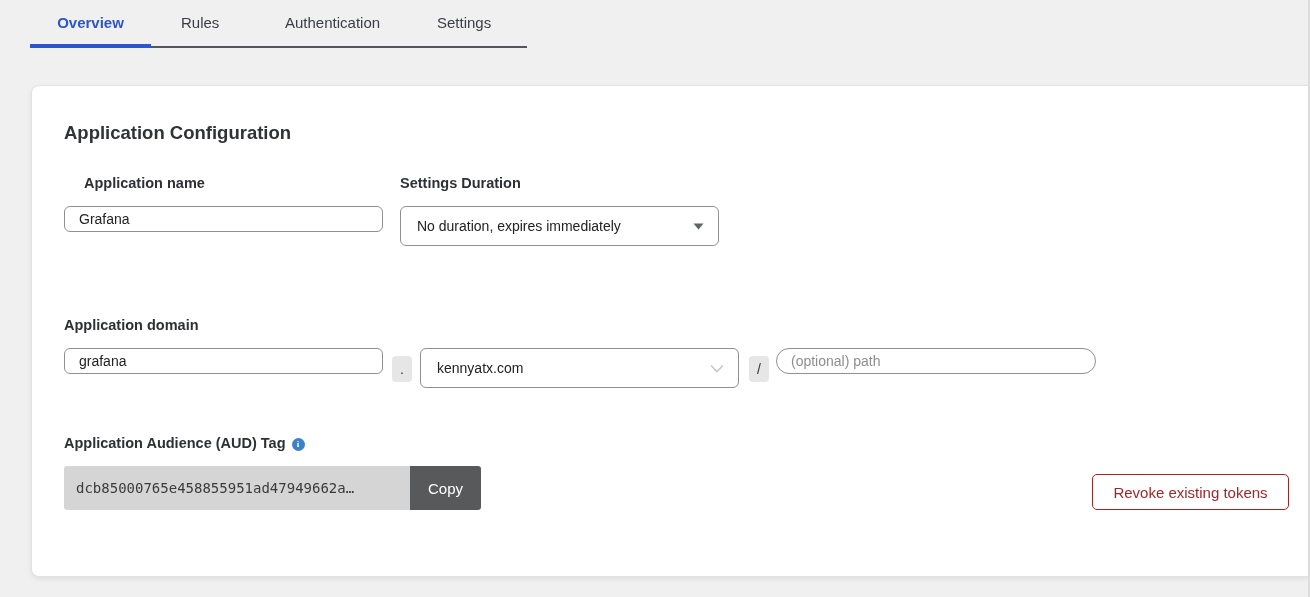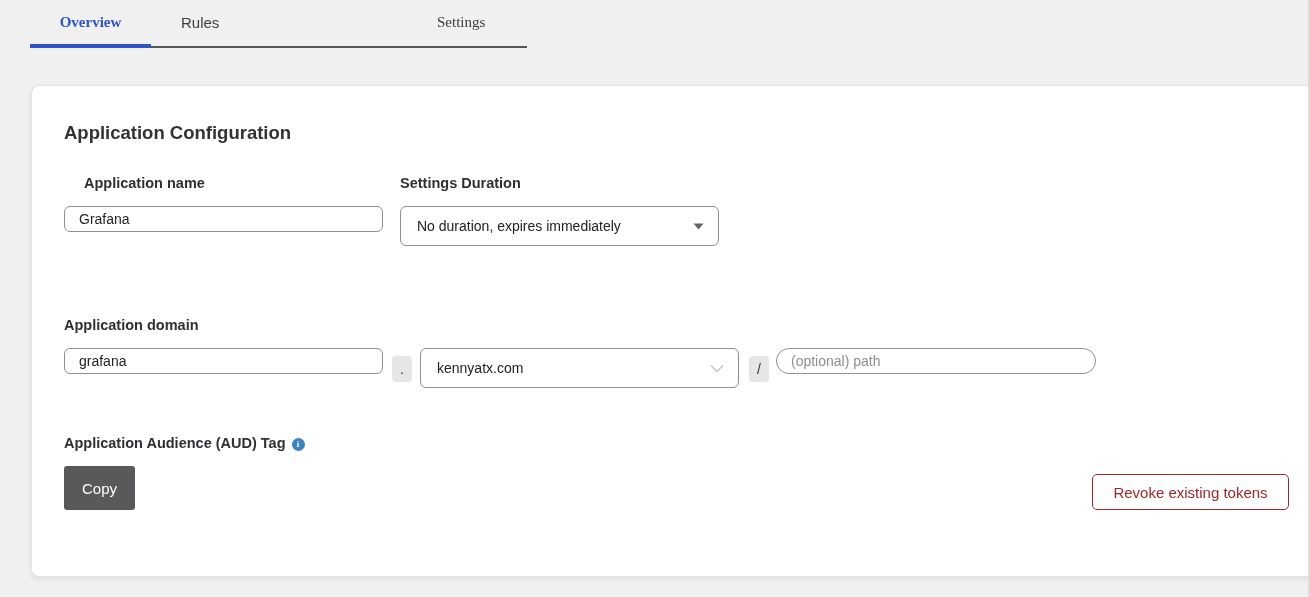--- a/index.html
+++ b/index.html
@@ -14,25 +14,25 @@
   body{
     width:1310px;height:597px;position:relative;overflow:hidden;
     background:var(--page_bg);
     font-family:"Liberation Sans","DejaVu Sans",sans-serif;
     color:var(--text_dark);
   }
   
   .tabbar{position:absolute;left:0;top:0;width:100%;height:48px;}
   .tab{position:absolute;top:0;height:44px;display:flex;align-items:center;
        font-size:15px;color:var(--tab_text);cursor:pointer;white-space:nowrap;}
-  .tab.active{color:var(--accent_blue);font-weight:700;justify-content:center;font-family:Liberation Serif, serif;}
+  .tab.active{color:var(--accent_blue);font-weight:700;justify-content:center;}
   .tab-overview{left:30px;width:121px;}
   .tab-rules{left:181px;}
   .tab-auth{left:285px;}
-  .tab-settings{left:437px;font-family:Liberation Serif, serif;}
+  .tab-settings{left:437px;}
   .underline-blue{position:absolute;left:30px;top:44px;width:121px;height:4px;
        background:var(--accent_blue);}
   .underline-gray{position:absolute;left:151px;top:46px;width:376px;height:2px;
        background:var(--underline_gray);}
   
   .card{position:absolute;left:31px;top:85px;right:2px;height:492px;
        background:var(--card_bg);border:1px solid #e2e2e2;border-right:none;
        border-radius:8px 0 0 8px;box-shadow:0 2px 5px rgba(0,0,0,0.08);}
   .scroll-strip{position:absolute;right:0;top:0;width:2px;height:597px;background:#dcdcdc;}
   .section-title{position:absolute;left:32px;top:36px;font-size:18.5px;font-weight:700;}
@@ -64,20 +64,21 @@
        background:#fff;border:1px solid var(--danger_red);color:var(--danger_red);
        border-radius:5px;font-size:15px;display:flex;align-items:center;
        justify-content:center;cursor:pointer;font-family:inherit;white-space:nowrap;}
 </style>
 </head>
 <body>
 
 <div class="tabbar">
   <div class="tab tab-overview active">Overview</div>
   <div class="tab tab-rules">Rules</div>
+  <div class="tab tab-auth">Authentication</div>
   <div class="tab tab-settings">Settings</div>
   <div class="underline-blue"></div>
   <div class="underline-gray"></div>
 </div>
 
 <div class="card">
 
   <div class="section-title">Application Configuration</div>
 
   <div class="field-label" style="left:32px;top:89px;margin-left:20px;">Application name</div>
@@ -104,20 +105,21 @@
         </svg>
     </span>
   </div>
   <div class="sep-chip" style="left:717px;top:270px;">/</div>
   <input class="text-input" style="left: 744px; top: 262px; width: 320px; border-radius: 15px;" type="text" placeholder="(optional) path">
 
   <div class="field-label" style="left:32px;top:349px;">
     <span>Application Audience (AUD) Tag</span><span class="info-icon">i</span>
   </div>
   <div class="aud-box">
+    <div class="aud-value">dcb85000765e458855951ad47949662a…</div>
     <button class="copy-btn">Copy</button>
   </div>
 
   <button class="revoke-btn">Revoke existing tokens</button>
 
 </div>
 
 <div class="scroll-strip"></div>
 
 </body></html>

